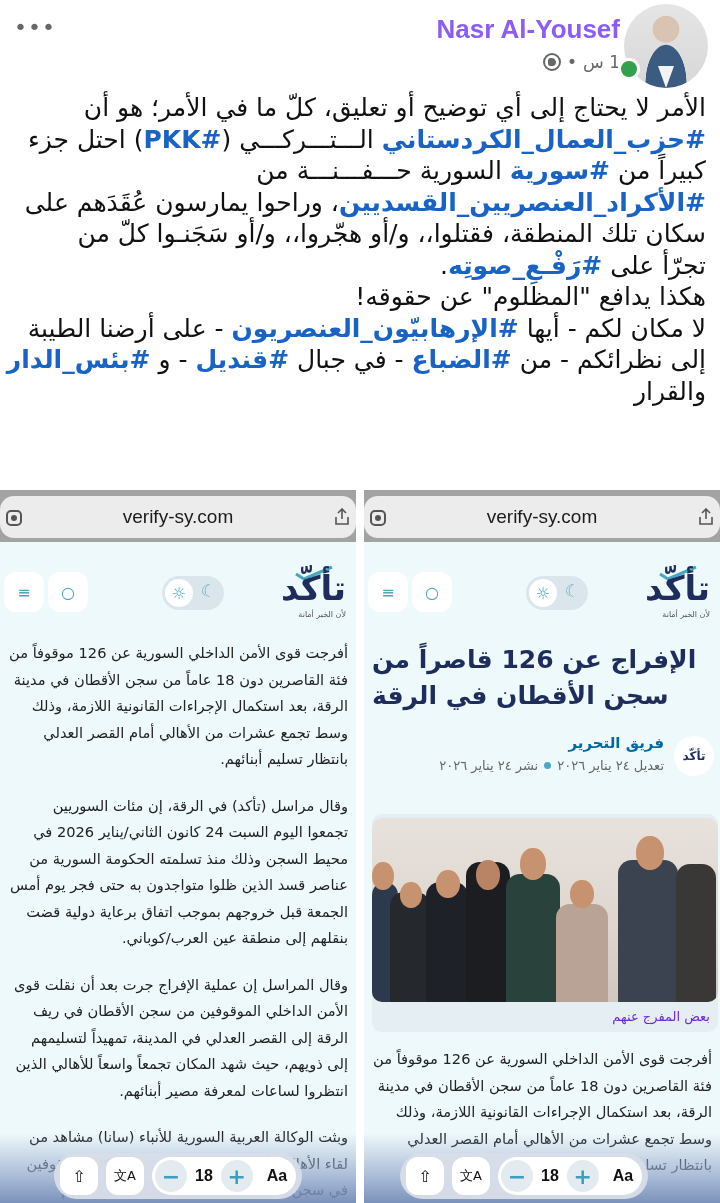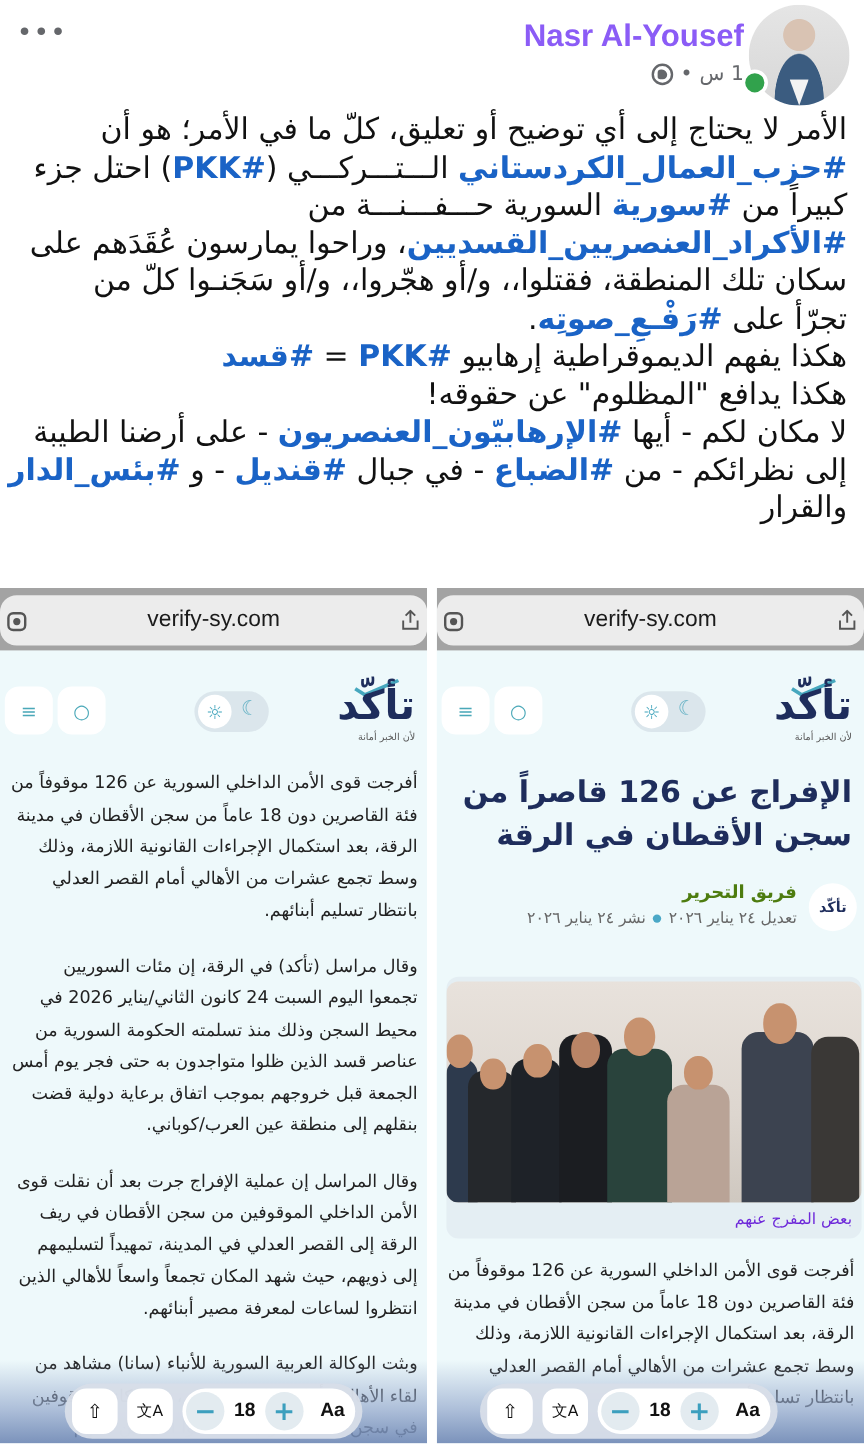--- a/index.html
+++ b/index.html
@@ -45,23 +45,23 @@
   .theme-sun { position: absolute; left: 3px; top: 3px; width: 28px; height: 28px; border-radius: 50%; background: #fff; color: #46a7be; font-size: 16px; display: flex; align-items: center; justify-content: center; }
   .theme-moon { position: absolute; right: 8px; top: 5px; color: #6fb6c8; font-size: 17px; }
   .logo { position: absolute; right: 10px; top: 6px; width: 62px; height: 70px; }
   .logo-main { position: absolute; right: 0; top: 14px; font-family: "DejaVu Sans", sans-serif; font-weight: bold; font-size: 34px; color: #1e2d5c; direction: rtl; line-height: 36px; }
   .logo-check { position: absolute; right: 12px; top: 10px; width: 40px; height: 14px; }
   .logo-sub { position: absolute; right: 0; top: 54px; font-size: 8px; color: #555; direction: rtl; white-space: nowrap; }
 
   .article { position: absolute; left: 8px; right: 8px; direction: rtl; text-align: right; font-family: "DejaVu Sans", sans-serif; color: #222; }
   .article p { font-size: 14.6px; line-height: 26.5px; margin-bottom: 20px; }
 
-  .headline { position: absolute; top: 152px; right: 10px; left: 8px; direction: rtl; text-align: right; font-weight: bold; color: #1e2d5c; font-size: 25px; line-height: 36px; }
+  .headline { position: absolute; top: 152px; right: 10px; left: 8px; direction: rtl; text-align: left; font-weight: bold; color: #1e2d5c; font-size: 25px; line-height: 36px; }
   .byline-avatar { position: absolute; right: 6px; top: 246px; width: 40px; height: 40px; border-radius: 50%; background: #fff; display: flex; align-items: center; justify-content: center; font-size: 12px; color: #1e2d5c; font-weight: bold; }
-  .byline-name { position: absolute; right: 56px; top: 244px; font-weight: bold; font-size: 15px; color: #4d7c0f; direction: rtl; }
+  .byline-name { position: absolute; right: 56px; top: 244px; font-weight: bold; font-size: 15px; color: #0369a1; direction: rtl; }
   .byline-dates { position: absolute; right: 56px; top: 268px; font-size: 13px; color: #666; direction: rtl; white-space: nowrap; display: flex; gap: 6px; align-items: center; }
   .date-dot { width: 7px; height: 7px; border-radius: 50%; background: #4aa8c7; display: inline-block; }
 
   .figure { position: absolute; top: 324px; left: 8px; right: 2px; height: 218px; background: #e4eef3; border-radius: 10px; overflow: hidden; }
   .photo { position: absolute; top: 4px; left: 0; right: 0; height: 184px; border-radius: 10px; overflow: hidden; background: linear-gradient(180deg, #e8e2dc 0%, #ddd6cf 60%, #cfc8c0 100%); }
   .person { position: absolute; bottom: 0; border-radius: 14px 14px 0 0; }
   .head { position: absolute; border-radius: 48%; background: #c7926f; }
   .caption { position: absolute; bottom: 8px; right: 8px; font-size: 13px; color: #6d28d9; direction: rtl; }
 
   
@@ -92,21 +92,20 @@
   <div class="online-dot"></div>
 </div>
 
 <div class="post-text" id="post-text">
     <span class="line"><span>الأمر لا يحتاج إلى أي توضيح أو تعليق، كلّ ما في الأمر؛ هو أن</span></span>
     <span class="line"><span class="tag">#حزب_العمال_الكردستاني</span><span>  الـــتـــركـــي  (</span><span class="tag">#PKK</span><span>) احتل جزء</span></span>
     <span class="line"><span>كبيراً من </span><span class="tag">#سورية</span><span> السورية حـــفـــنـــة من</span></span>
     <span class="line"><span class="tag">#الأكراد_العنصريين_القسديين</span><span>، وراحوا يمارسون عُقَدَهم على</span></span>
     <span class="line"><span>سكان تلك المنطقة، فقتلوا،، و/أو هجّروا،، و/أو سَجَنـوا كلّ من</span></span>
     <span class="line"><span>تجرّأ على </span><span class="tag">#رَفْـعِ_صوتِه</span><span>.</span></span>
-    <span class="line"><span>هكذا يفهم الديموقراطية إرهابيو  </span><span class="tag">#PKK</span><span> = </span><span class="tag">#قسد</span></span>
     <span class="line"><span>هكذا يدافع "المظلوم" عن حقوقه!</span></span>
     <span class="line"><span>لا مكان لكم - أيها </span><span class="tag">#الإرهابيّون_العنصريون</span><span> - على أرضنا الطيبة</span></span>
     <span class="line"><span>إلى نظرائكم - من </span><span class="tag">#الضباع</span><span> - في جبال </span><span class="tag">#قنديل</span><span> - و </span><span class="tag">#بئس_الدار</span></span>
     <span class="line"><span>والقرار</span></span>
   </div>
 
 <div class="panel panel-left">
   <div class="urlbar-wrap">
     <div class="urlbar">
       <span class="lens-icon"></span>

